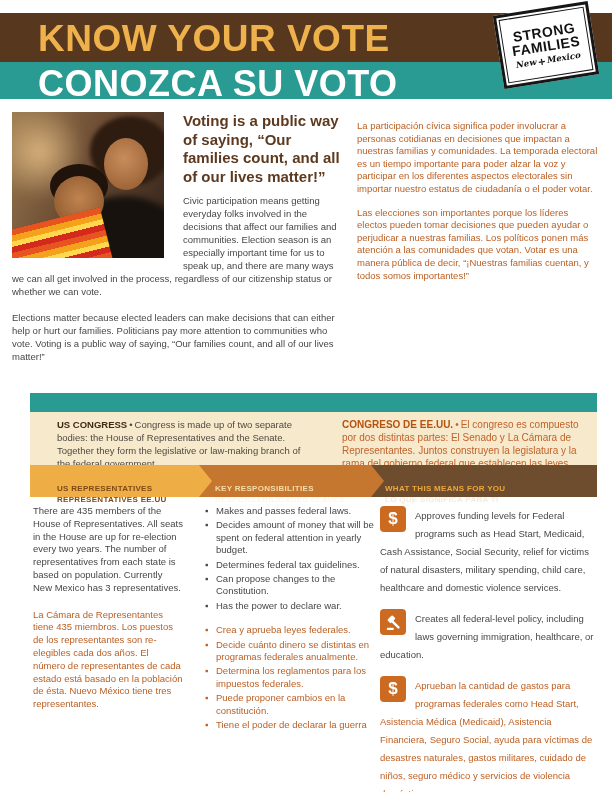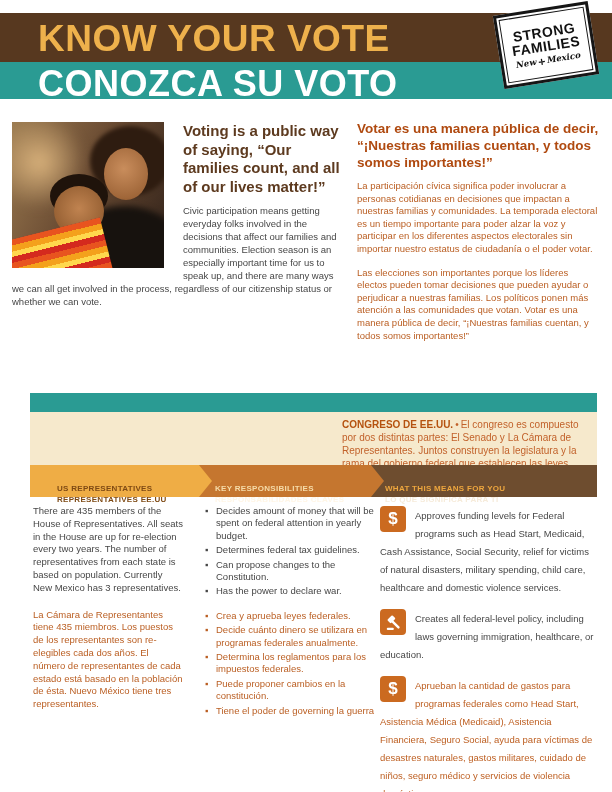--- a/index.html
+++ b/index.html
@@ -17,21 +17,21 @@
   .logo{left:498px;top:8px;width:96px;height:74px;transform:rotate(-9deg);
         background:#fff;border:3px solid #161616;box-sizing:border-box;z-index:5;}
   .logo-inner{position:absolute;inset:2px;border:1.5px solid #161616;display:flex;flex-direction:column;
         align-items:center;justify-content:center;line-height:1;}
   .logo-l1,.logo-l2{font-weight:bold;font-size:14px;letter-spacing:.5px;color:#111;}
   .logo-script{font-family:"DejaVu Serif","Liberation Serif",serif;font-style:italic;font-weight:bold;
         font-size:8.5px;color:#111;margin-top:3px;display:flex;align-items:center;gap:2px;}
   .zia{font-size:8px;font-style:normal;}
 
   
-  .intro-left{left:12px;top:122px;width:332px;}
+  .intro-left{left:12px;top:112px;width:332px;}
   .photo{float:left;width:152px;height:146px;margin:0 19px 10px 0;position:relative;overflow:hidden;
          background:linear-gradient(115deg,#9a7a50 0%,#6b4c33 45%,#31221a 100%);}
   .photo .blob1{position:absolute;left:-18px;top:-10px;width:90px;height:100px;border-radius:50%;
          background:radial-gradient(circle,#d9b27c 0%,rgba(217,178,124,0) 70%);filter:blur(6px);}
   .photo .hair-mom{position:absolute;left:78px;top:4px;width:80px;height:70px;border-radius:50%;
          background:#2e1c10;filter:blur(2px);}
   .photo .face-mom{position:absolute;left:92px;top:26px;width:44px;height:52px;border-radius:50%;
          background:radial-gradient(circle at 45% 40%,#c98d5c,#9c6336 80%);}
   .photo .hair-boy{position:absolute;left:38px;top:52px;width:58px;height:44px;border-radius:50%;background:#1f130b;}
   .photo .face-boy{position:absolute;left:42px;top:64px;width:50px;height:50px;border-radius:50%;
@@ -121,35 +121,38 @@
     <div class="blob1"></div>
     <div class="hair-mom"></div>
     <div class="face-mom"></div>
     <div class="jacket"></div>
     <div class="hair-boy"></div>
     <div class="face-boy"></div>
     <div class="serape"></div>
   </div>
   <h2 class="h-en">Voting is a public way of saying, “Our families count, and all of our lives matter!”</h2>
   <p class="p-en">Civic participation means getting everyday folks involved in the decisions that affect our families and communities. Election season is an especially important time for us to speak up, and there are many ways we can all get involved in the process, regardless of our citizenship status or whether we can vote.</p>
+  <p class="p-en">Elections matter because elected leaders can make decisions that can either help or hurt our families. Politicians pay more attention to communities who vote. Voting is a public way of saying, “Our families count, and all of our lives matter!”</p>
 </div>
 
 <div class="abs intro-right">
-  <h2 class="h-es">Votar es una manera pública de decir, “¡Nuestras familias cuentan, y todos somos importantes!”</h2>
   <p class="p-es">La participación cívica significa poder involucrar a personas cotidianas en decisiones que impactan a nuestras familias y comunidades. La temporada electoral es un tiempo importante para poder alzar la voz y participar en los diferentes aspectos electorales sin importar nuestro estatus de ciudadanía o el poder votar.</p>
   <p class="p-es">Las elecciones son importantes porque los líderes electos pueden tomar decisiones que pueden ayudar o perjudicar a nuestras familias. Los políticos ponen más atención a las comunidades que votan. Votar es una manera pública de decir, “¡Nuestras familias cuentan, y todos somos importantes!”</p>
 </div>
 
 <div class="abs nat-band">
   <span class="nat-en">NATIONAL ELECTED POSITIONS</span>
   <span class="nat-dot">•</span>
   <span class="nat-es">POSICIONES ELECTAS NACIONALES</span>
 </div>
 
 <div class="abs tan">
+  <div class="congress-en">
+    <b>US CONGRESS</b><span class="cdot">•</span><span>Congress is made up of two separate bodies: the House of Representatives and the Senate. Together they form the legislative or law-making branch of the federal government.</span>
+  </div>
   <div class="congress-es">
     <b>CONGRESO DE EE.UU.</b><span class="cdot">•</span><span>El congreso es compuesto por dos distintas partes: El Senado y La Cámara de Representantes. Juntos construyen la legislatura y la rama del gobierno federal que establecen las leyes.</span>
   </div>
 </div>
 
 <div class="abs chev">
   <div class="seg-brown"></div>
   <div class="seg-rust"></div>
   <div class="seg-gold"></div>
   <div class="lbl lbl1">
@@ -166,31 +169,32 @@
   </div>
 </div>
 
 <div class="abs col1">
   <p class="en">There are 435 members of the House of Representatives. All seats in the House are up for re-election every two years. The number of representatives from each state is based on population. Currently New Mexico has 3 representatives.</p>
   <p class="es">La Cámara de Representantes tiene 435 miembros. Los puestos de los representantes son re-elegibles cada dos años. El número de representantes de cada estado está basado en la población de ésta. Nuevo México tiene tres representantes.</p>
 </div>
 
 <div class="abs col2">
   <ul class="en">
+    <li>Makes and passes federal laws.</li>
     <li>Decides amount of money that will be spent on federal attention in yearly budget.</li>
     <li>Determines federal tax guidelines.</li>
     <li>Can propose changes to the Constitution.</li>
     <li>Has the power to declare war.</li>
   </ul>
   <ul class="es">
     <li>Crea y aprueba leyes federales.</li>
-    <li>Decide cuánto dinero se utilizara en programas federales anualmente.</li>
+    <li>Decide cuánto dinero se distintas en programas federales anualmente.</li>
     <li>Determina los reglamentos para los impuestos federales.</li>
     <li>Puede proponer cambios en la constitución.</li>
-    <li>Tiene el poder de governing la guerra</li>
+    <li>Tiene el poder de declarar la guerra</li>
   </ul>
 </div>
 
 <div class="abs col3">
 
   <div class="means-item">
     <span class="sq-icon">$</span>
     <span class="means-text">Approves funding levels for Federal programs such as Head Start, Medicaid, Cash Assistance, Social Security, relief for victims of natural disasters, military spending, child care, healthcare and domestic violence services.</span>
   </div>
 

